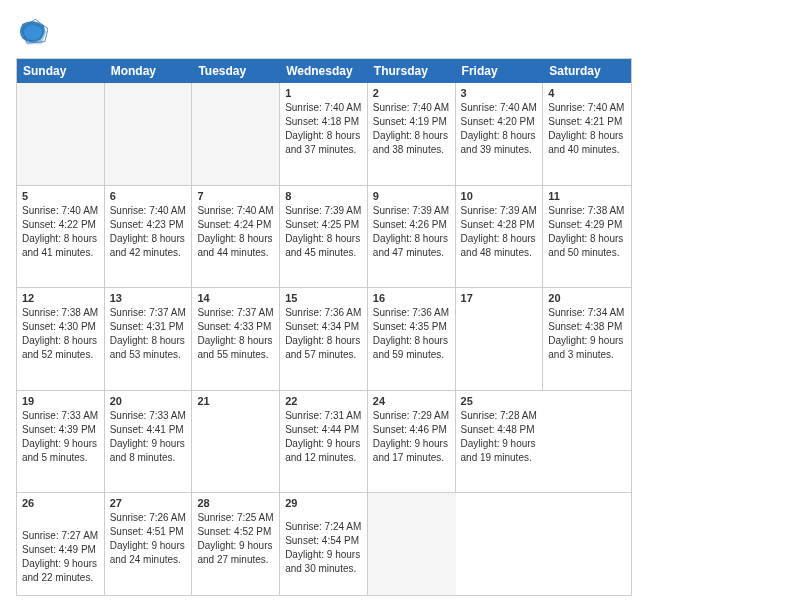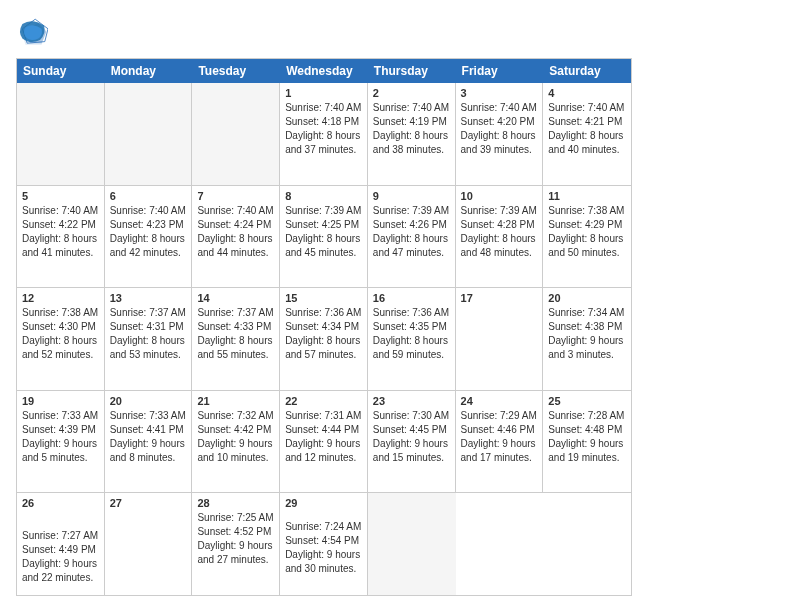--- a/index.html
+++ b/index.html
@@ -273,37 +273,28 @@
 Daylight: 9 hours and 5 minutes.</div>
           </div>
           <div class="cal-cell">
             <span class="day-num">20</span>
             <div class="day-info" style="white-space: pre-line;">Sunrise: 7:33 AM
 Sunset: 4:41 PM
 Daylight: 9 hours and 8 minutes.</div>
           </div>
           <div class="cal-cell">
             <span class="day-num">21</span>
-            <div class="day-info" style="white-space: pre-line;">Sunrise: 7:32 AM
-Sunset: 4:42 PM
-Daylight: 9 hours and 10 minutes.</div>
           </div>
           <div class="cal-cell">
             <span class="day-num">22</span>
             <div class="day-info" style="white-space: pre-line;">Sunrise: 7:31 AM
 Sunset: 4:44 PM
 Daylight: 9 hours and 12 minutes.</div>
           </div>
           <div class="cal-cell">
-            <span class="day-num">23</span>
-            <div class="day-info" style="white-space: pre-line;">Sunrise: 7:30 AM
-Sunset: 4:45 PM
-Daylight: 9 hours and 15 minutes.</div>
-          </div>
-          <div class="cal-cell">
             <span class="day-num">24</span>
             <div class="day-info" style="white-space: pre-line;">Sunrise: 7:29 AM
 Sunset: 4:46 PM
 Daylight: 9 hours and 17 minutes.</div>
           </div>
           <div class="cal-cell">
             <span class="day-num">25</span>
             <div class="day-info" style="white-space: pre-line;">Sunrise: 7:28 AM
 Sunset: 4:48 PM
 Daylight: 9 hours and 19 minutes.</div>
@@ -311,20 +302,23 @@
         </div>
         <div class="cal-row">
           <div class="cal-cell">
             <span class="day-num">26</span>
             <div class="day-info" style="white-space: pre-line; margin-top: 20px;">Sunrise: 7:27 AM
 Sunset: 4:49 PM
 Daylight: 9 hours and 22 minutes.</div>
           </div>
           <div class="cal-cell">
             <span class="day-num">27</span>
+            <div class="day-info" style="white-space: pre-line;">Sunrise: 7:26 AM
+Sunset: 4:51 PM
+Daylight: 9 hours and 24 minutes.</div>
           </div>
           <div class="cal-cell">
             <span class="day-num">28</span>
             <div class="day-info" style="white-space: pre-line;">Sunrise: 7:25 AM
 Sunset: 4:52 PM
 Daylight: 9 hours and 27 minutes.</div>
           </div>
           <div class="cal-cell">
             <span class="day-num">29</span>
             <div class="day-info" style="white-space: pre-line; margin-top: 11px;">Sunrise: 7:24 AM

